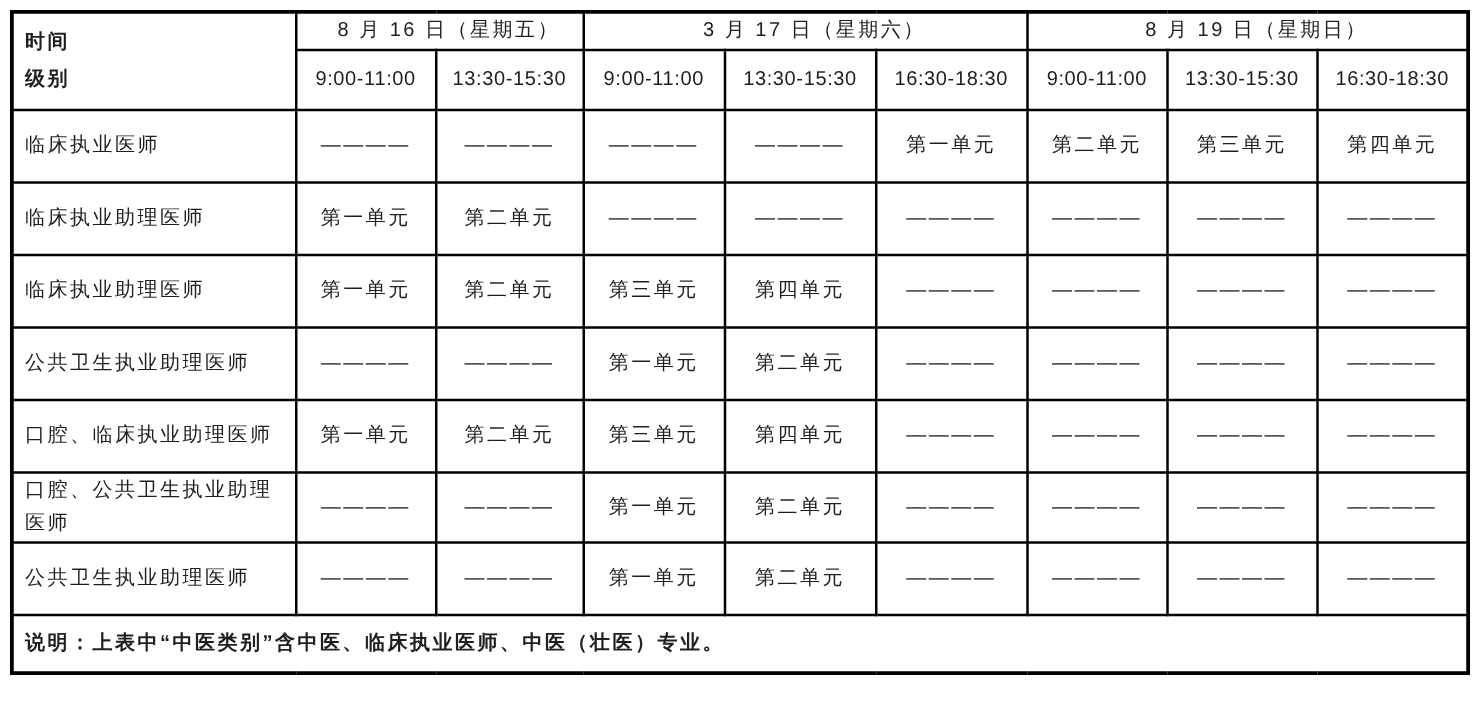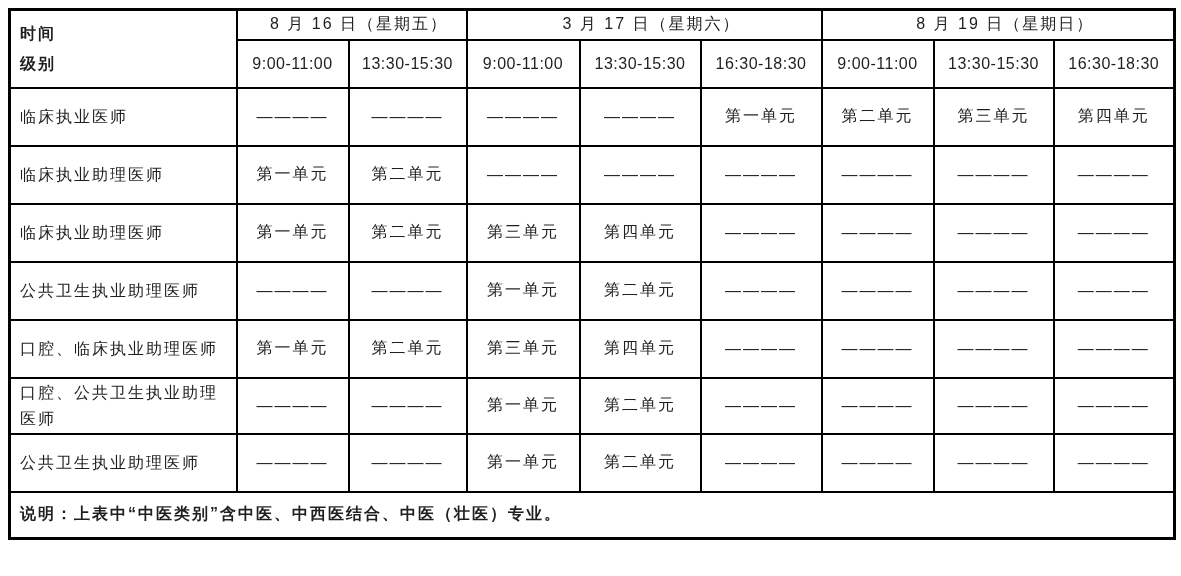--- a/index.html
+++ b/index.html
@@ -191,16 +191,16 @@
     <td class="unit">————</td>
     <td class="unit">第一单元</td>
     <td class="unit">第二单元</td>
     <td class="unit">————</td>
     <td class="unit">————</td>
     <td class="unit">————</td>
     <td class="unit">————</td>
   </tr>
 
   <tr class="row-note">
-    <td class="note" colspan="9">说明：上表中“中医类别”含中医、中西医结合、中医（壮医）专业。</td>
+    <td class="note" colspan="9">说明：上表中“中医类别”含中医、临床执业医师、中医（壮医）专业。</td>
   </tr>
 </tbody>
   </table>
 
 </body></html>

